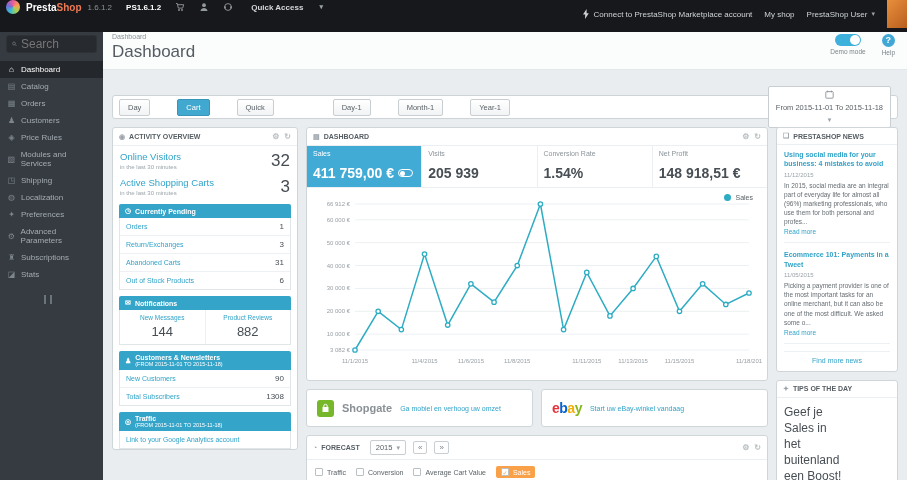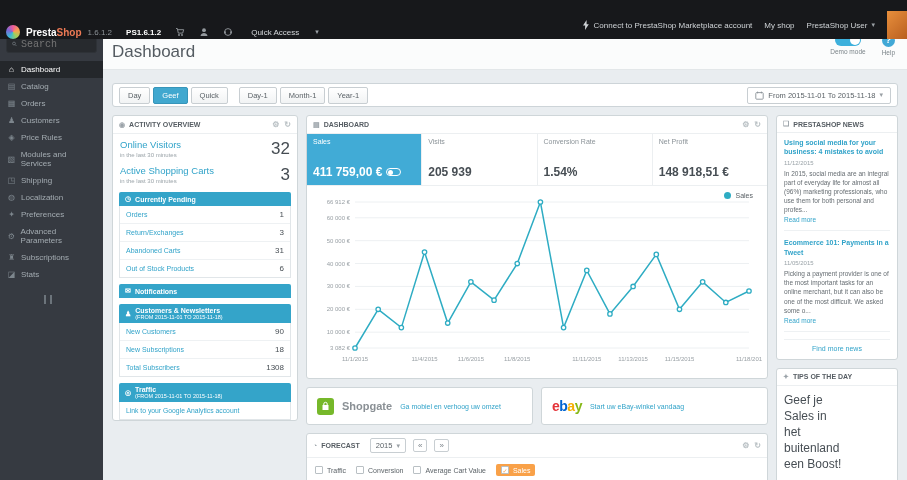--- a/index.html
+++ b/index.html
@@ -1,60 +1,60 @@
 <!DOCTYPE html>
 <html><head>
 <meta charset="utf-8">
 <style>
   * { box-sizing: border-box; margin: 0; padding: 0; }
   html,body { width:907px; height:480px; overflow:hidden; }
   body { font-family:"Liberation Sans", sans-serif; background:#e9edf0; color:#444; position:relative; }
 
   
-  .topbar { position:absolute; top:0; left:0; width:907px; height:39px; background:#17181b; display:flex; align-items:flex-end; color:#c6c9cc; font-size:8px; z-index:50; }
+  .topbar { position:absolute; top:0; left:0; width:907px; height:32px; background:#17181b; display:flex; align-items:flex-start; color:#c6c9cc; font-size:8px; z-index:50; }
   .tb-left { display:flex; align-items:center; gap:6px; padding-left:6px; }
   .logo-dot { width:14px; height:14px; border-radius:50%; background:conic-gradient(#ef5b9a,#f7a34d,#9fd15a,#39b9d8,#7a6ad8,#ef5b9a); }
   .logo-presta { color:#fff; font-weight:bold; font-size:10px; }
   .logo-shop { color:#ee7a55; font-weight:bold; font-size:10px; }
   .logo-ver { color:#8b9196; font-size:8px; }
   .shop-name { color:#fff; font-weight:bold; margin-left:8px; }
   .tb-ico { margin-left:8px; opacity:.85; display:inline-flex; cursor:pointer; }
-  .quick-access { margin-left:12px; color:#d4d7da; cursor:pointer; display:flex; gap:16px; align-items:center; }
+  .quick-access { margin-left:12px; color:#d4d7da; cursor:pointer; display:flex; gap:16px; align-items:center;font-weight:bold; }
   .tb-right { margin-left:auto; display:flex; align-items:center; gap:12px; padding-right:0; }
   .tb-link { color:#cfd3d6; cursor:pointer; display:flex; align-items:center; gap:4px; }
   .avatar { width:20px; height:28px; background:linear-gradient(135deg,#e88f3c,#b95f1f); display:inline-block; }
   .caret { font-size:7px; color:#9aa0a5; }
 
   
   .sidebar { position:absolute; top:28px; left:0; bottom:0; width:103px; background:#363a41; z-index:40; }
   .search-box { margin:7px 6px 8px; background:#272a2e; border:1px solid #2e3237; border-radius:3px; height:18px; display:flex; align-items:center; gap:4px; padding:0 5px; }
-  .search-box input { background:transparent; border:none; outline:none; color:#aeb5ba; font-size:10px; width:70px; font-family:Liberation Mono, monospace; }
+  .search-box input { background:transparent; border:none; outline:none; color:#aeb5ba; font-size:12px; width:70px; font-family:Liberation Sans, sans-serif; }
   .side-item { display:flex; align-items:center; gap:5px; padding:4px 7px; font-size:8px; color:#a4acb2; cursor:pointer; }
   .side-item .si { width:9px; font-size:8px; color:#7d868d; text-align:center; }
   .side-item.active { background:#24272b; color:#fff; }
   .side-item.active .si { color:#fff; }
   .collapse-ctl { margin:12px 0 0 44px; width:8px; height:9px; border-left:2px solid #6c747b; border-right:2px solid #6c747b; cursor:pointer; }
 
   
   .main { position:absolute; top:28px; left:103px; width:804px; bottom:0; }
   .page-head { background:#fbfcfc; border-bottom:1px solid #e3e7e9; padding:5px 9px 7px; position:relative; }
   .breadcrumb { font-size:7px; color:#8a9196; }
   .page-title { font-size:17px; font-weight:400; color:#555c62; margin-top:2px; }
   .head-right { position:absolute; right:12px; top:6px; display:flex; gap:16px; }
   .head-ctl { display:flex; flex-direction:column; align-items:center; gap:2px; cursor:pointer; }
   .toggle { width:26px; height:12px; border-radius:6px; background:#3db0dc; position:relative; }
   .toggle::after { content:""; position:absolute; right:1px; top:1px; width:10px; height:10px; border-radius:50%; background:#fff; }
   .help-circle { width:13px; height:13px; border-radius:50%; background:#41a8d6; color:#fff; font-size:9px; font-weight:bold; text-align:center; line-height:13px; }
   .head-lbl { font-size:6.5px; color:#7c858a; }
 
-  .filter-bar { margin:13px 9px 0; background:#fff; border:1px solid #cdd4d8; border-radius:3px; height:24px; display:flex; align-items:center; padding:0 6px; }
+  .filter-bar { margin:25px 9px 0; background:#fff; border:1px solid #cdd4d8; border-radius:3px; height:24px; display:flex; align-items:center; padding:0 6px;gap:24px; }
   .fbtn { font-size:7.5px; color:#5b6267; background:linear-gradient(#fff,#f1f3f4); border:1px solid #c8ced2; border-radius:2px; padding:3px 8px; margin-right:3px; cursor:pointer; }
   .fbtn.active { background:#41a8cf; border-color:#3795ba; color:#fff; }
   .fgap { width:8px; }
-  .date-range { margin-left:auto; border:1px solid #c8ced2; border-radius:2px; background:#fff; display:flex; align-items:center; gap:4px; padding:3px 7px; font-size:7.5px; color:#5b6267; cursor:pointer; }
+  .date-range { margin-left:auto; border:1px solid #c8ced2; border-radius:2px; background:#fff; display:flex; align-items:center; gap:4px; padding:3px 7px; font-size:7.5px; color:#5b6267; cursor:pointer;flex-direction:column; }
 
   .columns { display:flex; gap:8px; padding:8px 9px; align-items:flex-start; }
   .panel { background:#fff; border:1px solid #cfd6d9; border-radius:3px; }
   .panel-h { display:flex; align-items:center; gap:4px; padding:4px 6px; font-size:7px; font-weight:bold; color:#565d63; border-bottom:1px solid #eceff1; }
   .panel-h .ph-ico { color:#9aa2a8; font-size:7px; }
   .panel-h .ctls { margin-left:auto; display:flex; gap:5px; color:#b9c0c4; font-size:8px; }
   .panel-h .ctls span { cursor:pointer; }
 
   
   .col-left { width:186px; flex:none; }
@@ -75,21 +75,21 @@
   .ncell .nl { color:#31a3c9; font-size:6.5px; cursor:pointer; }
   .ncell .nv { color:#474e54; font-size:13px; margin-top:3px; }
   .ga-link { color:#31a3c9; font-size:6.8px; padding:5px 6px; cursor:pointer; }
 
   
   .col-mid { width:462px; flex:none; }
   .kpi-row { display:flex; border-bottom:1px solid #eceff1; }
   .kpi { flex:1; padding:4px 6px 6px; border-right:1px solid #eceff1; cursor:pointer; min-width:0; }
   .kpi:last-child { border-right:none; }
   .kpi .kl { font-size:7px; color:#8b9398; }
-  .kpi .kv { font-size:12px; color:#474e54; font-weight:bold; margin-top:20px; white-space:nowrap; display:flex; align-items:center; gap:4px; }
+  .kpi .kv { font-size:14px; color:#474e54; font-weight:bold; margin-top:8px; white-space:nowrap; display:flex; align-items:center; gap:4px; }
   .kpi.active { background:#41abd6; }
   .kpi.active .kl, .kpi.active .kv { color:#fff; }
   .mini-toggle { width:15px; height:8px; border:1px solid #fff; border-radius:4px; position:relative; flex:none; cursor:pointer; }
   .mini-toggle::after { content:""; position:absolute; left:1px; top:1px; width:5px; height:5px; border-radius:50%; background:#fff; }
   .chart-wrap { position:relative; padding:4px 0 2px 2px; }
   .chart-legend { position:absolute; top:6px; right:14px; display:flex; align-items:center; gap:4px; font-size:7px; color:#5b6267; }
   .legend-dot { width:7px; height:7px; border-radius:50%; background:#2eacc3; }
   svg text.tick { font-size:6px; fill:#9aa1a6; font-family:"Liberation Sans",sans-serif; }
 
   .ads { display:flex; gap:8px; margin-top:8px; }
@@ -251,21 +251,21 @@
       </div>
       <div class="head-ctl">
         <span class="help-circle">?</span>
         <span class="head-lbl">Help</span>
       </div>
     </div>
   </div>
 
   <div class="filter-bar">
     <span class="fbtn">Day</span>
-    <span class="fbtn active">Geef</span>
+    <span class="fbtn active">Cart</span>
     <span class="fbtn">Quick</span>
     <span class="fgap"></span>
     <span class="fbtn">Day-1</span>
     <span class="fbtn">Month-1</span>
     <span class="fbtn">Year-1</span>
     <span class="date-range">
       <svg width="9" height="9" viewBox="0 0 9 9">
           <rect x="0.8" y="1.6" width="7.4" height="6.6" rx="0.8" fill="none" stroke="#8a9297" stroke-width="0.9"></rect>
           <line x1="2.6" y1="0.6" x2="2.6" y2="2.4" stroke="#8a9297" stroke-width="0.9"></line>
           <line x1="6.4" y1="0.6" x2="6.4" y2="2.4" stroke="#8a9297" stroke-width="0.9"></line>
@@ -321,33 +321,39 @@
         <div class="srow">
             <span class="sl">Out of Stock Products</span>
             <span class="sv">6</span>
           </div>
       </div>
 
       <div class="secbar">
         <span>✉</span>
         <span>Notifications</span>
       </div>
+      <div class="secbody notif-cols">
+        <div class="ncell">
+            <div class="nl">New Messages</div>
+            <div class="nv">144</div>
+          </div>
+        <div class="ncell">
+            <div class="nl">Product Reviews</div>
+            <div class="nv">882</div>
+          </div>
+      </div>
 
       <div class="secbar">
         <span>♟</span>
         <span><span>Customers &amp; Newsletters</span><span class="sub2">(FROM 2015-11-01 TO 2015-11-18)</span></span>
       </div>
       <div class="secbody">
         <div class="srow">
             <span class="sl">New Customers</span>
             <span class="sv">90</span>
-          </div>
-        <div class="srow">
-            <span class="sl">New Subscriptions</span>
-            <span class="sv">18</span>
           </div>
         <div class="srow">
             <span class="sl">Total Subscribers</span>
             <span class="sv">1308</span>
           </div>
       </div>
 
       <div class="secbar">
         <span>◎</span>
         <span><span>Traffic</span><span class="sub2">(FROM 2015-11-01 TO 2015-11-18)</span></span>

